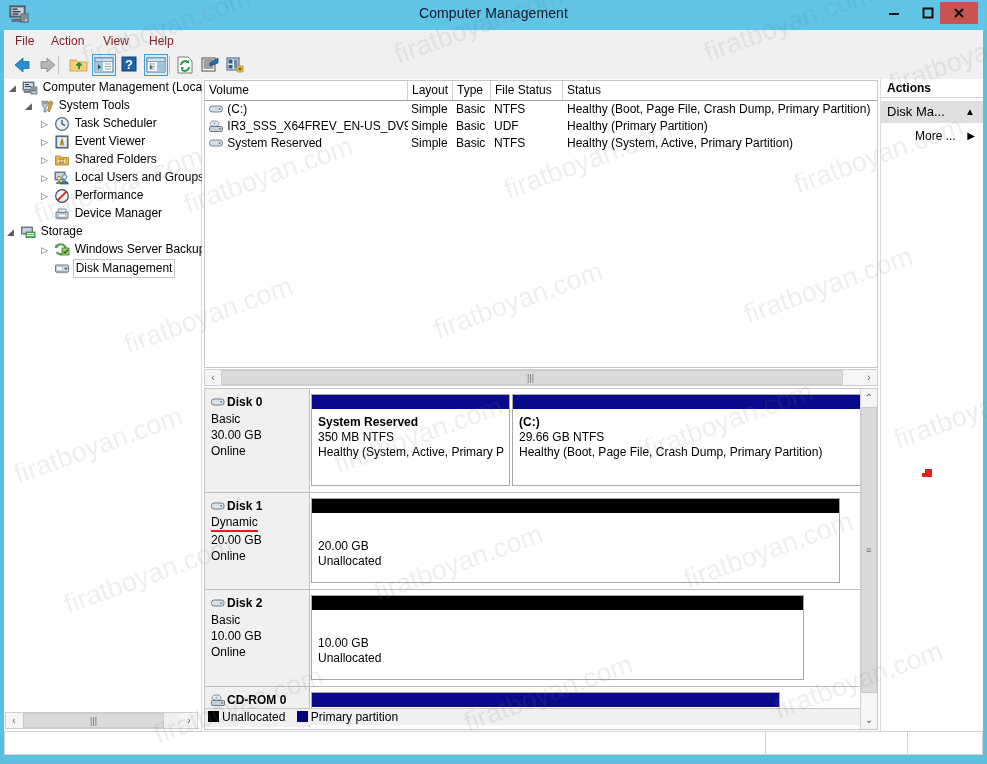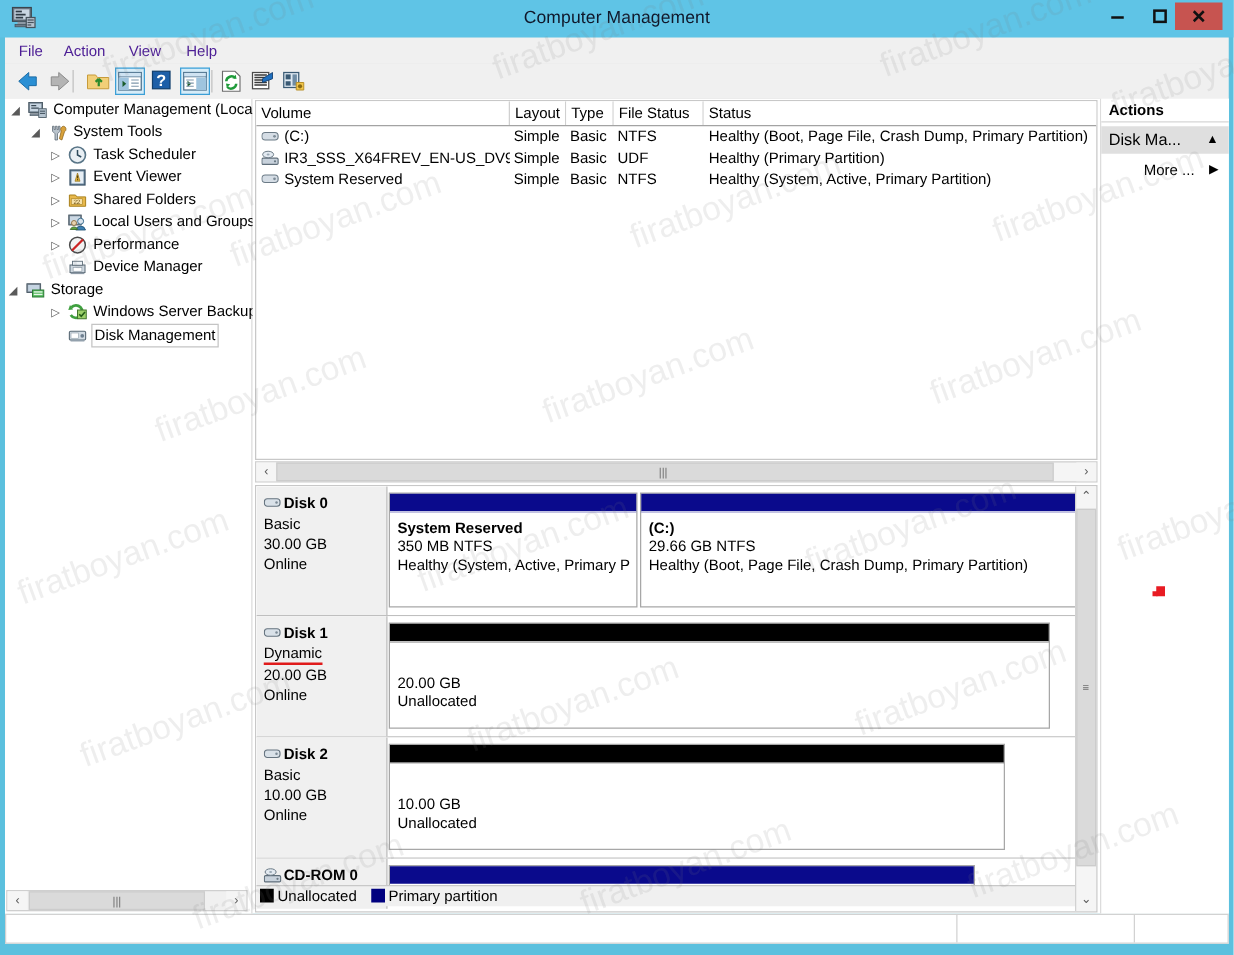--- a/index.html
+++ b/index.html
@@ -72,21 +72,21 @@
     width: 979px; height: 21px;
     background: #f0f0f0;
     border-bottom: 1px solid #e3e3e3;
   }
   .menu-item {
     position: absolute;
     top: 3px;
     height: 16px;
     padding: 0 7px;
     font-size: 12px;
-    color: #4c1d95;
+    color: #7f1d1d;
     line-height: 16px;
     cursor: default;
   }
 
   
   #toolbar {
     position: absolute;
     left: 4px; top: 51px;
     width: 979px; height: 28px;
     background: #f0f0f0;

